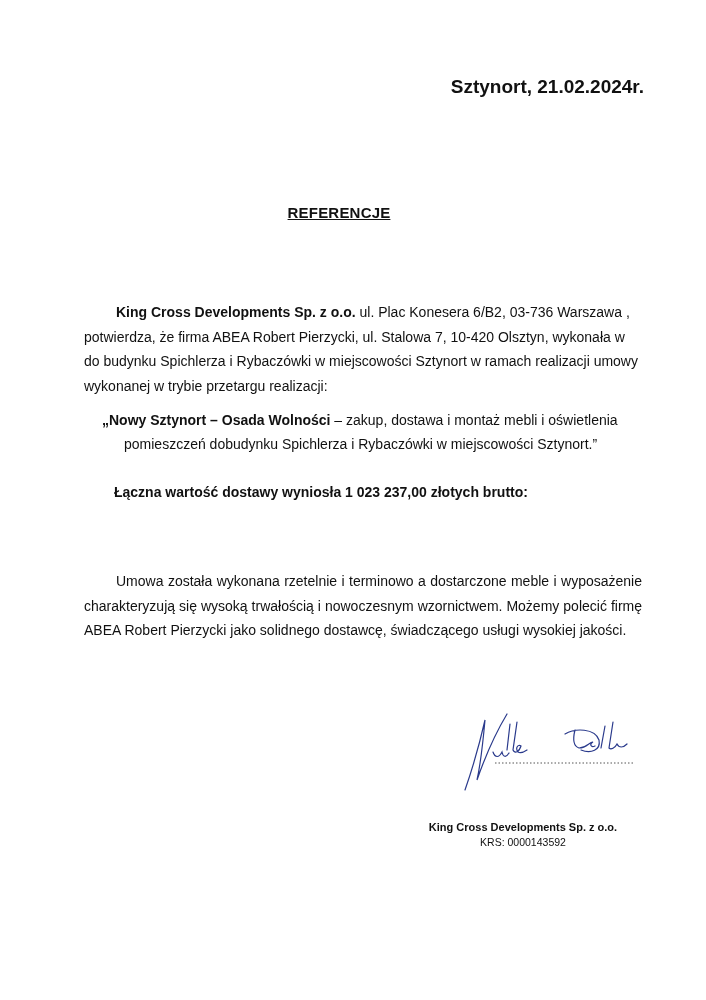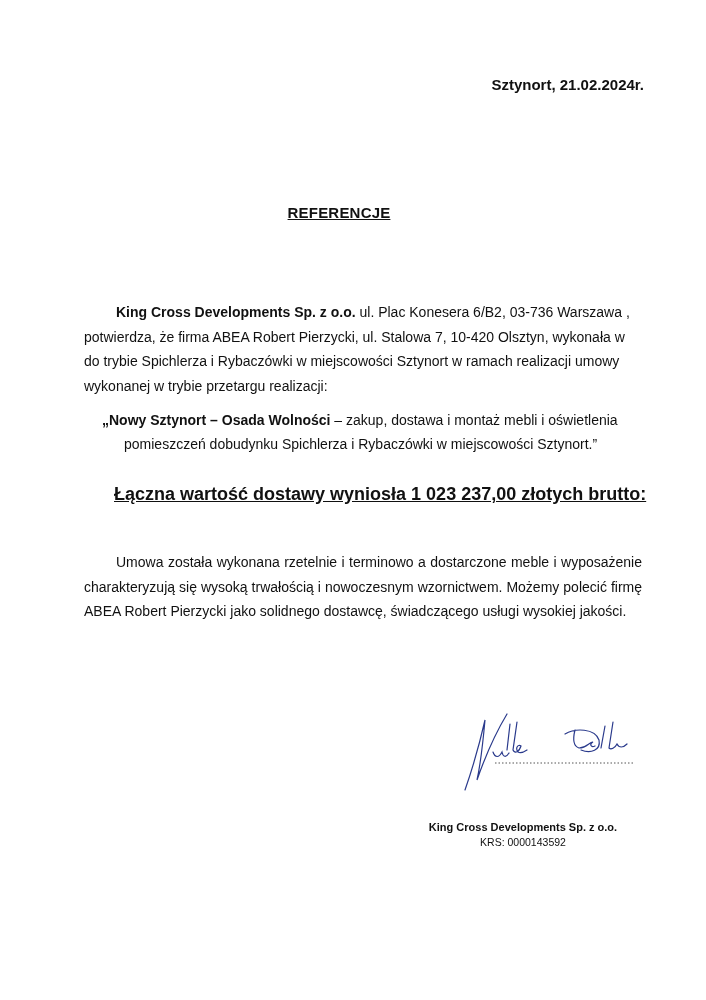--- a/index.html
+++ b/index.html
@@ -1,42 +1,42 @@
 <!DOCTYPE html>
 <html><head>
 <meta charset="utf-8">
 <style>
   html, body { margin: 0; padding: 0; background: #ffffff; }
   body { width: 706px; height: 1000px; position: relative; overflow: hidden;
          font-family: "Liberation Sans", sans-serif; color: #111; }
-  .date { position: absolute; top: 76px; right: 62px; font-weight: bold; font-size: 15px; }
+  .date { position: absolute; top: 76px; right: 62px; font-weight: bold; font-size: 19px; }
   .title { position: absolute; top: 204px; left: 0; width: 678px; text-align: center;
            font-weight: bold; font-size: 15px; text-decoration: underline; letter-spacing: 0.2px; }
   .para1 { position: absolute; top: 300px; left: 84px; width: 560px; font-size: 14px; line-height: 24.5px; }
   .para1 .ind { padding-left: 32px; }
   .line { display: block; white-space: nowrap; }
   .quote { position: absolute; top: 408px; left: 88px; width: 560px; font-size: 14px; line-height: 24px; }
-  .total { position: absolute; top: 484px; left: 114px; font-size: 18px; font-weight: bold; text-decoration: underline; }
+  .total { position: absolute; top: 484px; left: 114px; font-size: 14px; font-weight: bold; }
   .para2 { position: absolute; top: 550px; left: 84px; width: 558px; font-size: 14px; line-height: 24.5px; text-align: justify; }
-  .para2 .first { text-indent: 32px; }
+  .para2 .first { text-indent: 32px; margin-top: 19px; }
   .sig { position: absolute; top: 712px; left: 455px; width: 210px; height: 85px; }
   .stamp { position: absolute; top: 820px; left: 418px; width: 210px; text-align: center; font-size: 10.5px; line-height: 15px; }
   .stamp .name { font-weight: bold; font-size: 11px; }
 </style>
 </head>
 <body>
 
 <div class="date">Sztynort, 21.02.2024r.</div>
 
 <div class="title">REFERENCJE</div>
 
 <div class="para1">
   <span class="line ind"><b>King Cross Developments Sp. z o.o.</b><span> ul. Plac Konesera 6/B2, 03-736 Warszawa ,</span></span>
   <span class="line">potwierdza, że firma ABEA Robert Pierzycki, ul. Stalowa 7, 10-420 Olsztyn, wykonała w</span>
-  <span class="line">do trybie Spichlerza i Rybaczówki w miejscowości Sztynort w ramach realizacji umowy</span>
+  <span class="line">do budynku Spichlerza i Rybaczówki w miejscowości Sztynort w ramach realizacji umowy</span>
   <span class="line">wykonanej w trybie przetargu realizacji:</span>
 </div>
 
 <div class="quote">
   <span class="line" style="padding-left:14px"><b>„Nowy Sztynort – Osada Wolności</b><span> – zakup, dostawa i montaż mebli i oświetlenia</span></span>
   <span class="line" style="padding-left:36px">pomieszczeń dobudynku Spichlerza i Rybaczówki w miejscowości Sztynort.”</span>
 </div>
 
 <div class="total">Łączna wartość dostawy wyniosła 1 023 237,00 złotych brutto:</div>
 

